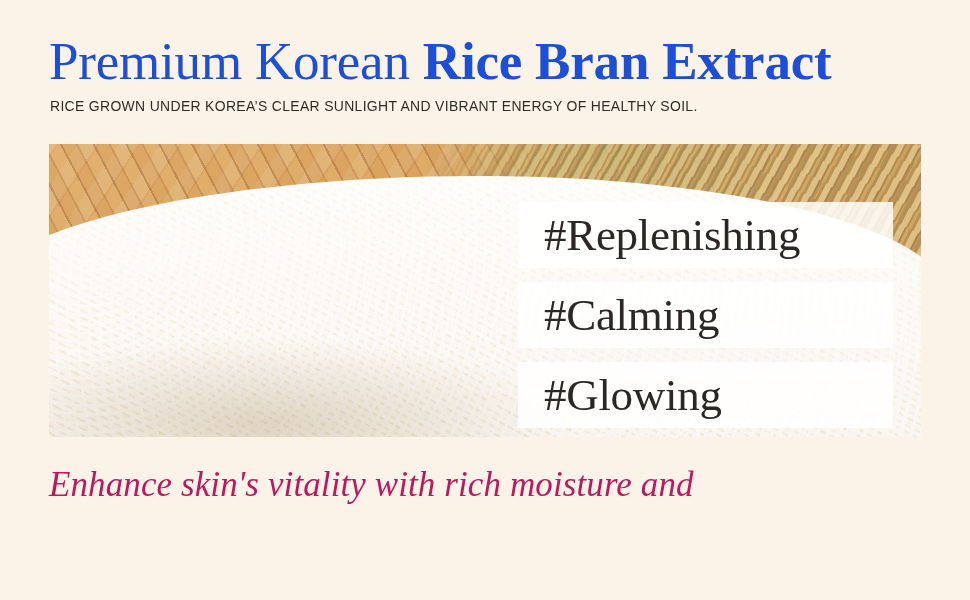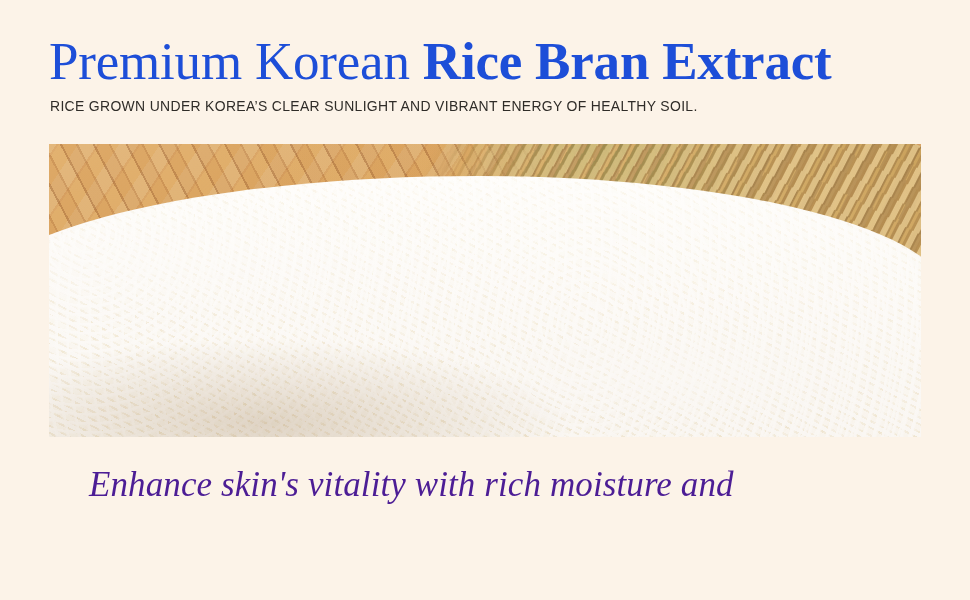--- a/index.html
+++ b/index.html
@@ -148,23 +148,22 @@
     white-space:nowrap;
     letter-spacing:-0.3px;
   }
 
   
   .tagline{
     position:absolute;left:49px;top:460px;width:760px;
     font-family:"Liberation Serif", serif;
     font-style:italic;font-weight:400;
     font-size:35px;line-height:49px;
-    color:#4c1d95;
+    color:#be185d;
     letter-spacing:0.1px;
-    margin-left:40px;
   }
   .tagline .tl-line{display:block;}
 </style>
 </head>
 <body>
 
 <div class="banner">
 
   <div class="headline">
     <span class="light">Premium Korean </span><span class="strong">Rice Bran Extract</span>
@@ -176,19 +175,30 @@
     <div class="photo-layer">
       <div class="weave"></div>
       <div class="weave-shade"></div>
     </div>
     <div class="stalks"></div>
     <div class="stalks-green"></div>
     <div class="rice-mound"></div>
     <div class="rice-shade"></div>
     <div class="photo-warm"></div>
 
+    <div class="tags" style="left:469px;top:58px;">
+      <div class="tag">
+        <span class="tag-text">#Replenishing</span>
+      </div>
+      <div class="tag">
+        <span class="tag-text">#Calming</span>
+      </div>
+      <div class="tag">
+        <span class="tag-text">#Glowing</span>
+      </div>
+    </div>
   </div>
 
   <div class="tagline">
     <span class="tl-line">Enhance skin's vitality with rich moisture and</span>
   </div>
 
 </div>
 
 </body></html>

